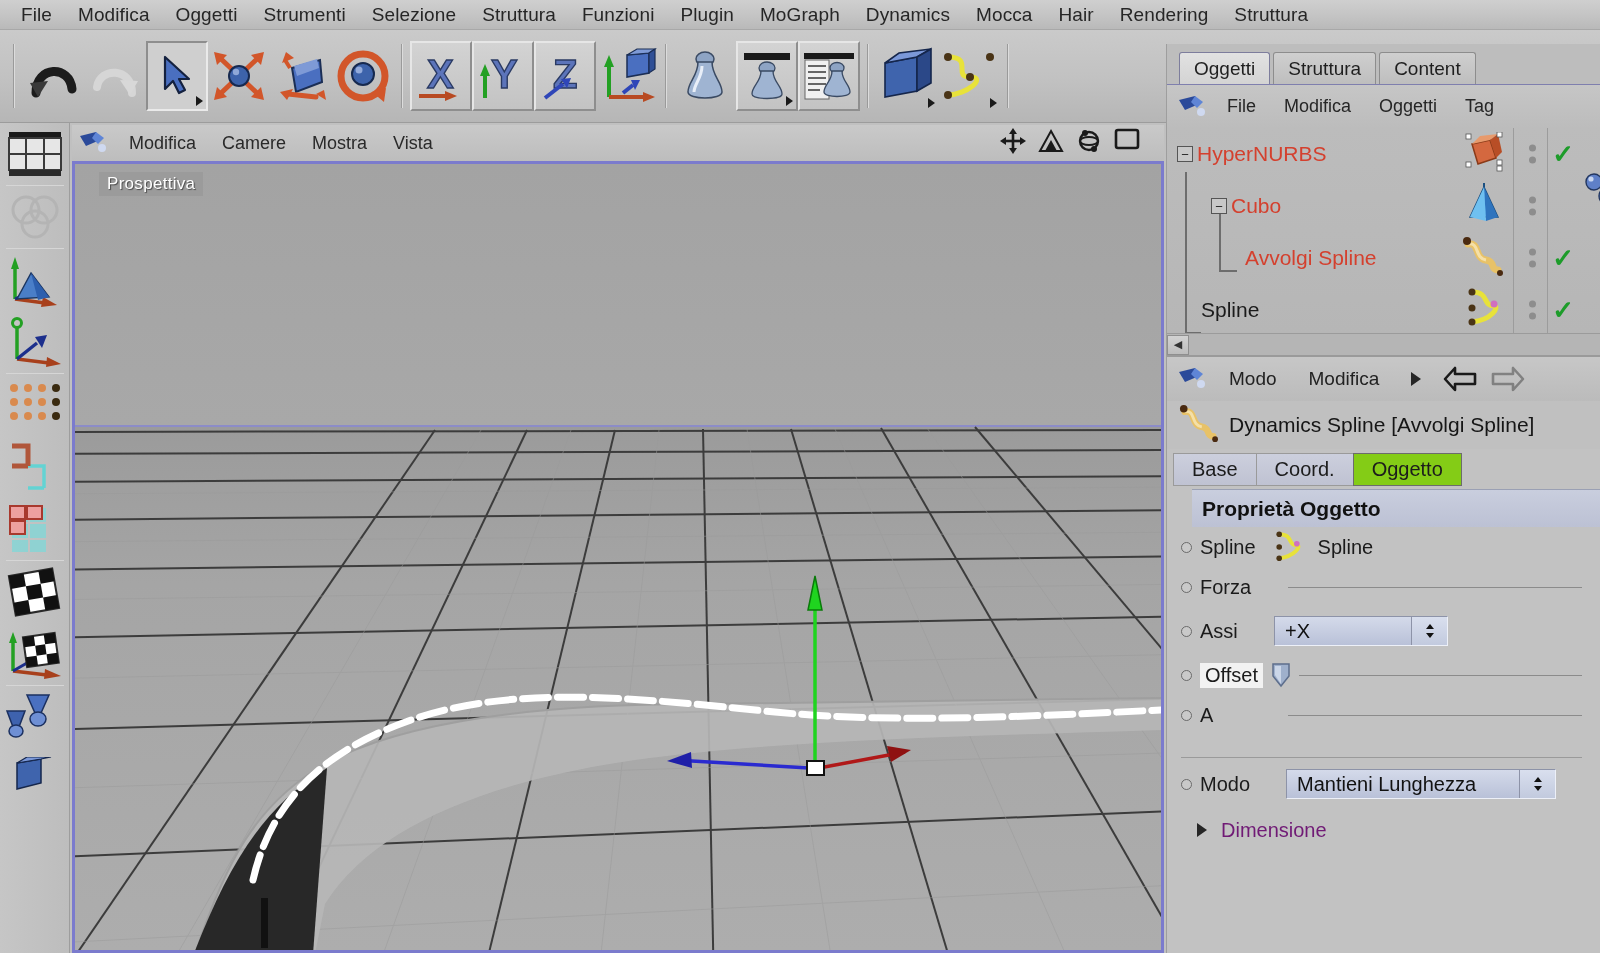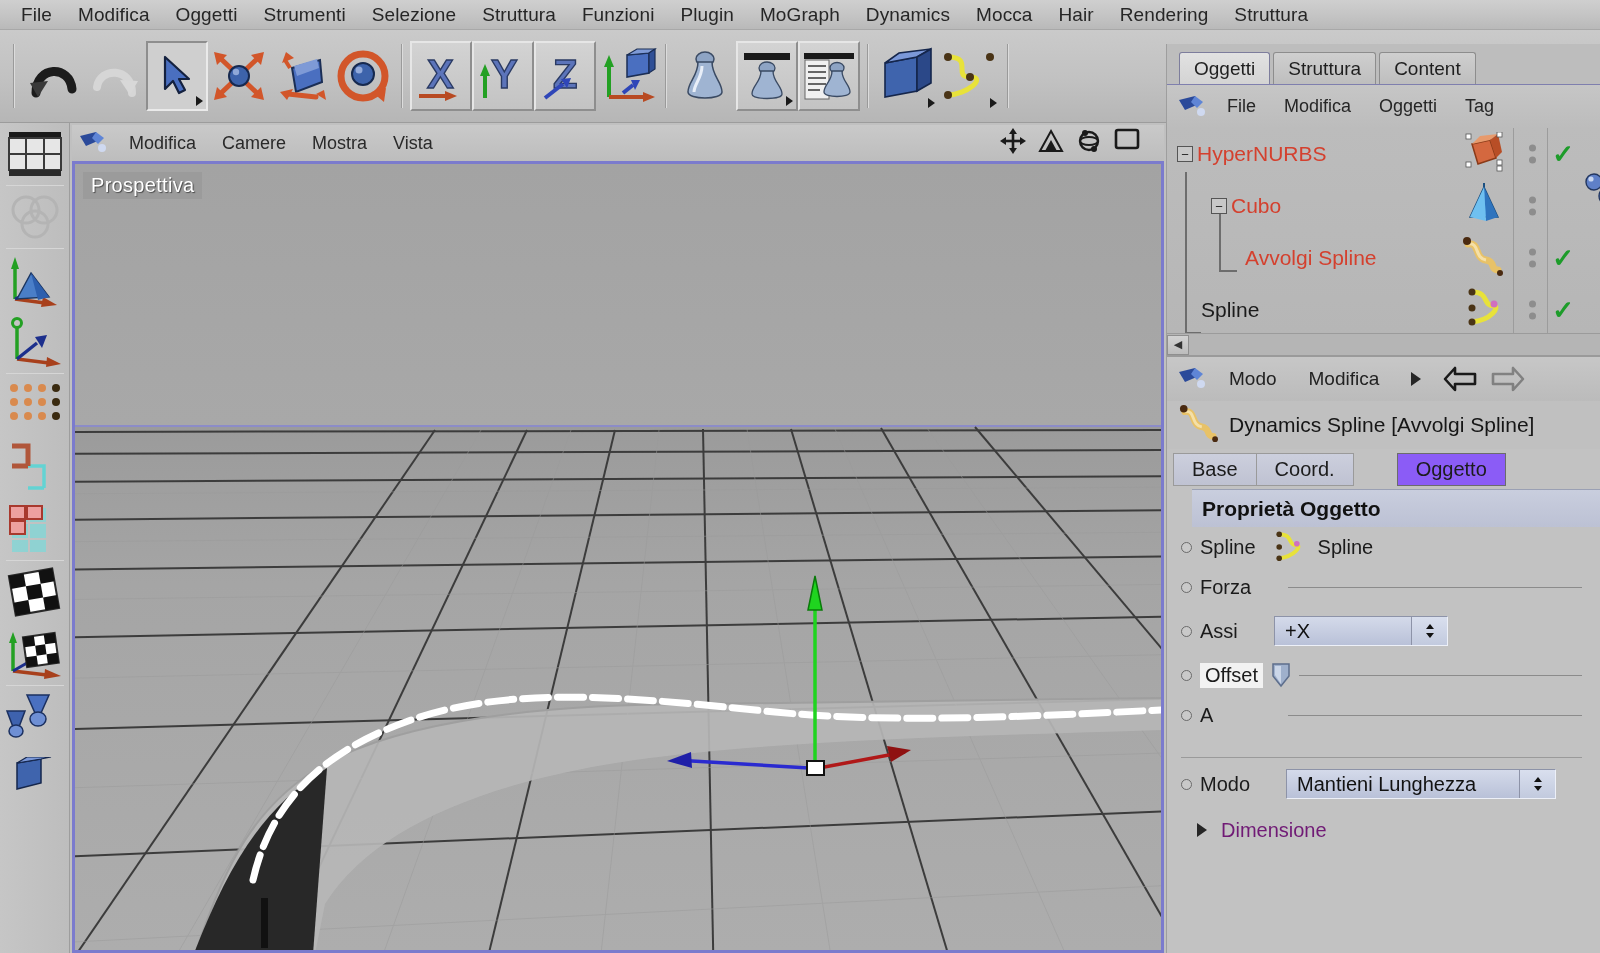--- a/index.html
+++ b/index.html
@@ -70,23 +70,23 @@
   .viewmenu{
     height:36px; display:flex; align-items:center; padding-left:6px;
     background:linear-gradient(180deg,#c9c9c9,#bdbdbd);
   }
   .viewmenu .vmi{ font-size:18px; color:#2a2a2a; padding:0 13px; }
   .vp{
     position:absolute; left:0; top:36px; width:1092px; height:792px;
     border:3px solid #7b7bcd; overflow:hidden; background:#9a9a9a;
   }
   .vp-label{
-    position:absolute; left:8px; top:8px; z-index:40;
+    position:absolute; left:24px; top:8px; z-index:40;
     background:rgba(150,150,150,.62); color:#ffffff;
-    font-size:20px; padding:2px 8px; letter-spacing:.3px;
+    font-size:17px; padding:2px 8px; letter-spacing:.3px;
     text-shadow:1px 1px 1px #4a4a4a;
   }
   .horizon{
     position:absolute; left:0; top:0; width:100%; height:33.5%;
     background:linear-gradient(180deg,#a3a3a3,#a8a8a8);
     border-bottom:2px solid #8c8cc8;
   }
   .ground{
     position:absolute; left:0; top:33.5%; width:100%; height:66.5%;
     background:linear-gradient(180deg,#9b9b9b 0%,#a5a5a5 30%,#adadad 100%);
@@ -159,21 +159,21 @@
   .am-title{
     height:48px; display:flex; align-items:center; gap:10px; padding-left:10px;
     background:#c0c0c0; font-size:21px; color:#161616;
   }
   .am-tabs{ display:flex; padding-left:6px; height:40px; align-items:center; gap:0; }
   .atab{
     font-size:20px; padding:4px 18px; color:#1c1c1c;
     background:linear-gradient(180deg,#cccfdd,#bfc2d2);
     border:1px solid #9a9a9a; margin-right:-1px;
   }
-  .atab.active{ background:#8b5cf6; border-color:#6c6c6c;margin-left:44px; }
+  .atab.active{ background:#84cc16; border-color:#6c6c6c; }
   .sec-head{
     height:38px; display:flex; align-items:center; padding-left:10px;
     font-size:21px; font-weight:bold; color:#111;
     background:linear-gradient(180deg,#c9cede,#bcc1d4);
     border-top:1px solid #9aa0b4;
     margin-left:25px;
   }
   .prow{ height:40px; display:flex; align-items:center; padding-left:14px; gap:8px;}
   .radio{ width:11px;height:11px;border:1px solid #6a6a6a;border-radius:50%;
     background:#c9c9c9; flex:none;}

